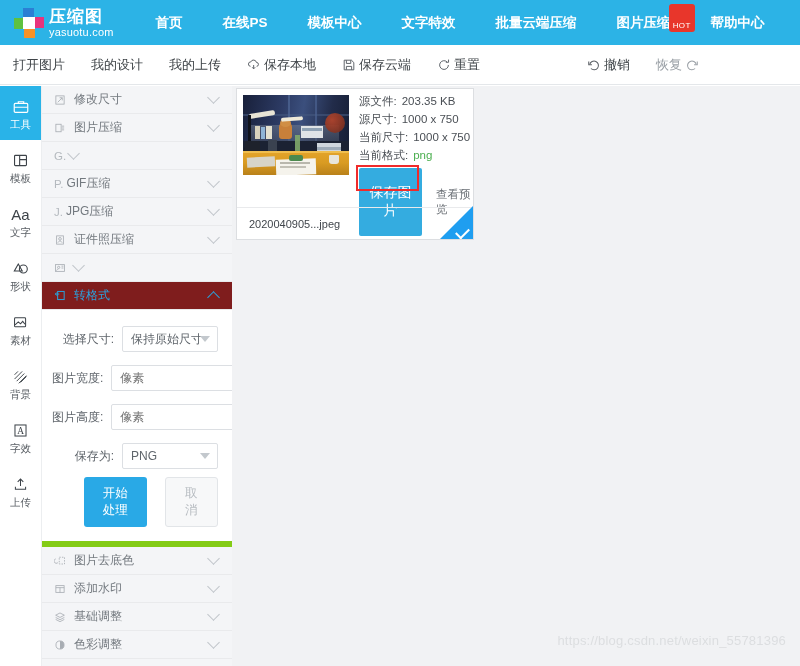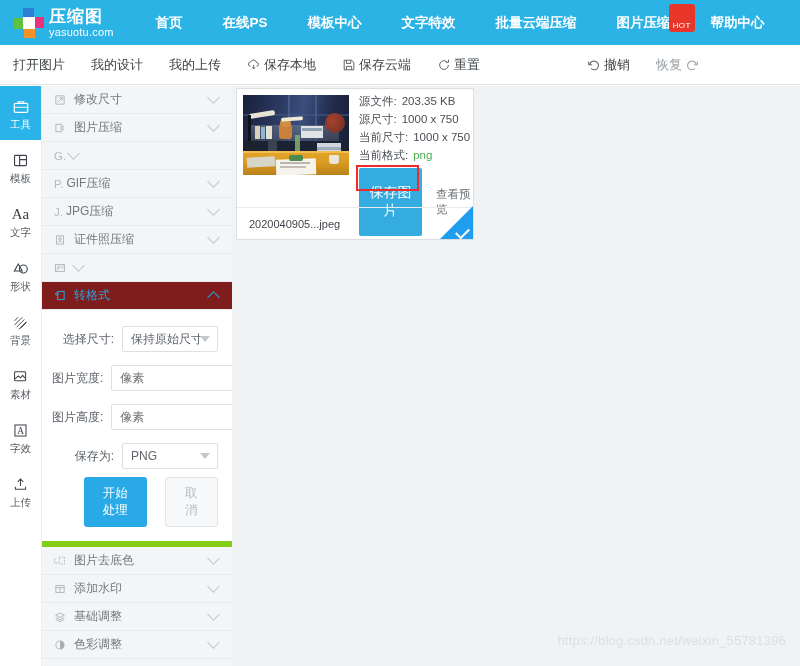--- a/index.html
+++ b/index.html
@@ -361,48 +361,48 @@
     <div class="railitem">
       <span class="railglyph">
         <svg viewBox="0 0 20 20" width="17" height="17" fill="none" stroke="#3d4349" stroke-width="1.3">
           <rect x="3" y="4" width="14" height="12" rx="1"></rect>
           <path d="M9 4v12M9 9h8"></path>
         </svg>
       </span>
       <span class="raillabel">模板</span>
     </div>
     <div class="railitem">
-      <span class="railglyph" style="font-size:15px;font-family:Liberation Serif, serif;color:#3d4349;">Aa</span>
+      <span class="railglyph" style="font-size:15px;font-family:Liberation Sans, sans-serif;color:#3d4349;">Aa</span>
       <span class="raillabel">文字</span>
     </div>
     <div class="railitem">
       <span class="railglyph">
         <svg viewBox="0 0 20 20" width="18" height="18" fill="none" stroke="#3d4349" stroke-width="1.2">
           <path d="M7 4.5 2.6 12.2h8.8z"></path>
           <circle cx="12.6" cy="10" r="4.4"></circle>
         </svg>
       </span>
       <span class="raillabel">形状</span>
     </div>
     <div class="railitem">
       <span class="railglyph">
-        <svg viewBox="0 0 20 20" width="17" height="17" stroke="#3d4349" stroke-width="1.1">
-          <path d="M3 13 12 4M5.5 15.5 14.5 6.5M8 18 17 9M3 8 7 4M10 17l7-7"></path>
-        </svg>
-      </span>
-      <span class="raillabel">背景</span>
-    </div>
-    <div class="railitem">
-      <span class="railglyph">
         <svg viewBox="0 0 20 20" width="17" height="17" fill="none" stroke="#3d4349" stroke-width="1.2">
           <rect x="3" y="4.5" width="13" height="10.5" rx="1"></rect>
           <path d="M3.6 12.8 7.4 9.3l2.6 2.3 2.6-2.9 2.7 3.4"></path>
         </svg>
       </span>
       <span class="raillabel">素材</span>
+    </div>
+    <div class="railitem">
+      <span class="railglyph">
+        <svg viewBox="0 0 20 20" width="17" height="17" stroke="#3d4349" stroke-width="1.1">
+          <path d="M3 13 12 4M5.5 15.5 14.5 6.5M8 18 17 9M3 8 7 4M10 17l7-7"></path>
+        </svg>
+      </span>
+      <span class="raillabel">背景</span>
     </div>
     <div class="railitem">
       <span class="railglyph">
         <svg viewBox="0 0 20 20" width="17" height="17" fill="none" stroke="#3d4349" stroke-width="1.2">
           <rect x="3.5" y="3.5" width="13" height="13"></rect>
           <text x="10" y="14" font-size="11" fill="#3d4349" stroke="none" text-anchor="middle" font-family="Liberation Serif, serif">A</text>
         </svg>
       </span>
       <span class="raillabel">字效</span>
     </div>

